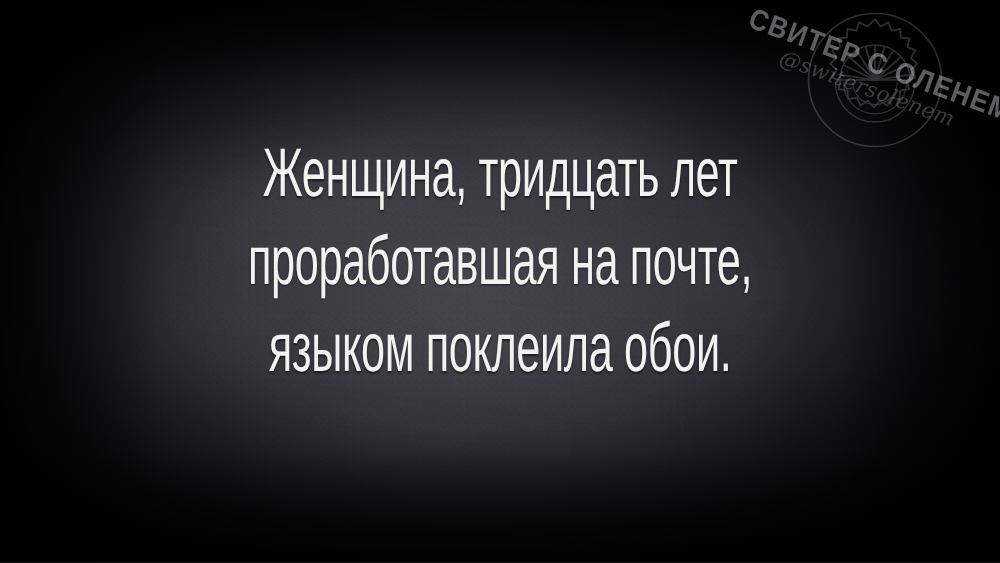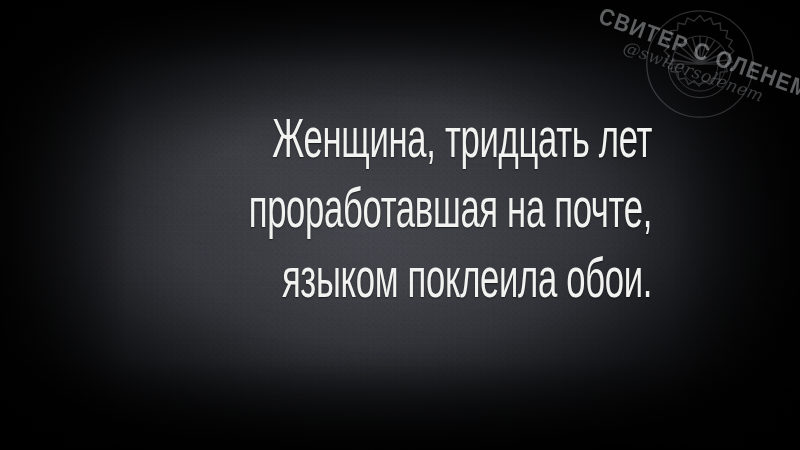--- a/index.html
+++ b/index.html
@@ -136,21 +136,21 @@
     white-space: nowrap;
     line-height: 1;
   }
 
   
   .quote {
     position: absolute;
     left: 0;
     right: 0;
     top: 103px;
-    text-align: right;
+    text-align: center;
     pointer-events: none;
   }
   .quote-line {
     color: #f2f2f0;
     font-family: "Liberation Sans", sans-serif;
     font-weight: 400;
     font-size: 55px;
     line-height: 70px;
     letter-spacing: -0.5px;
     transform: scaleX(0.63);

